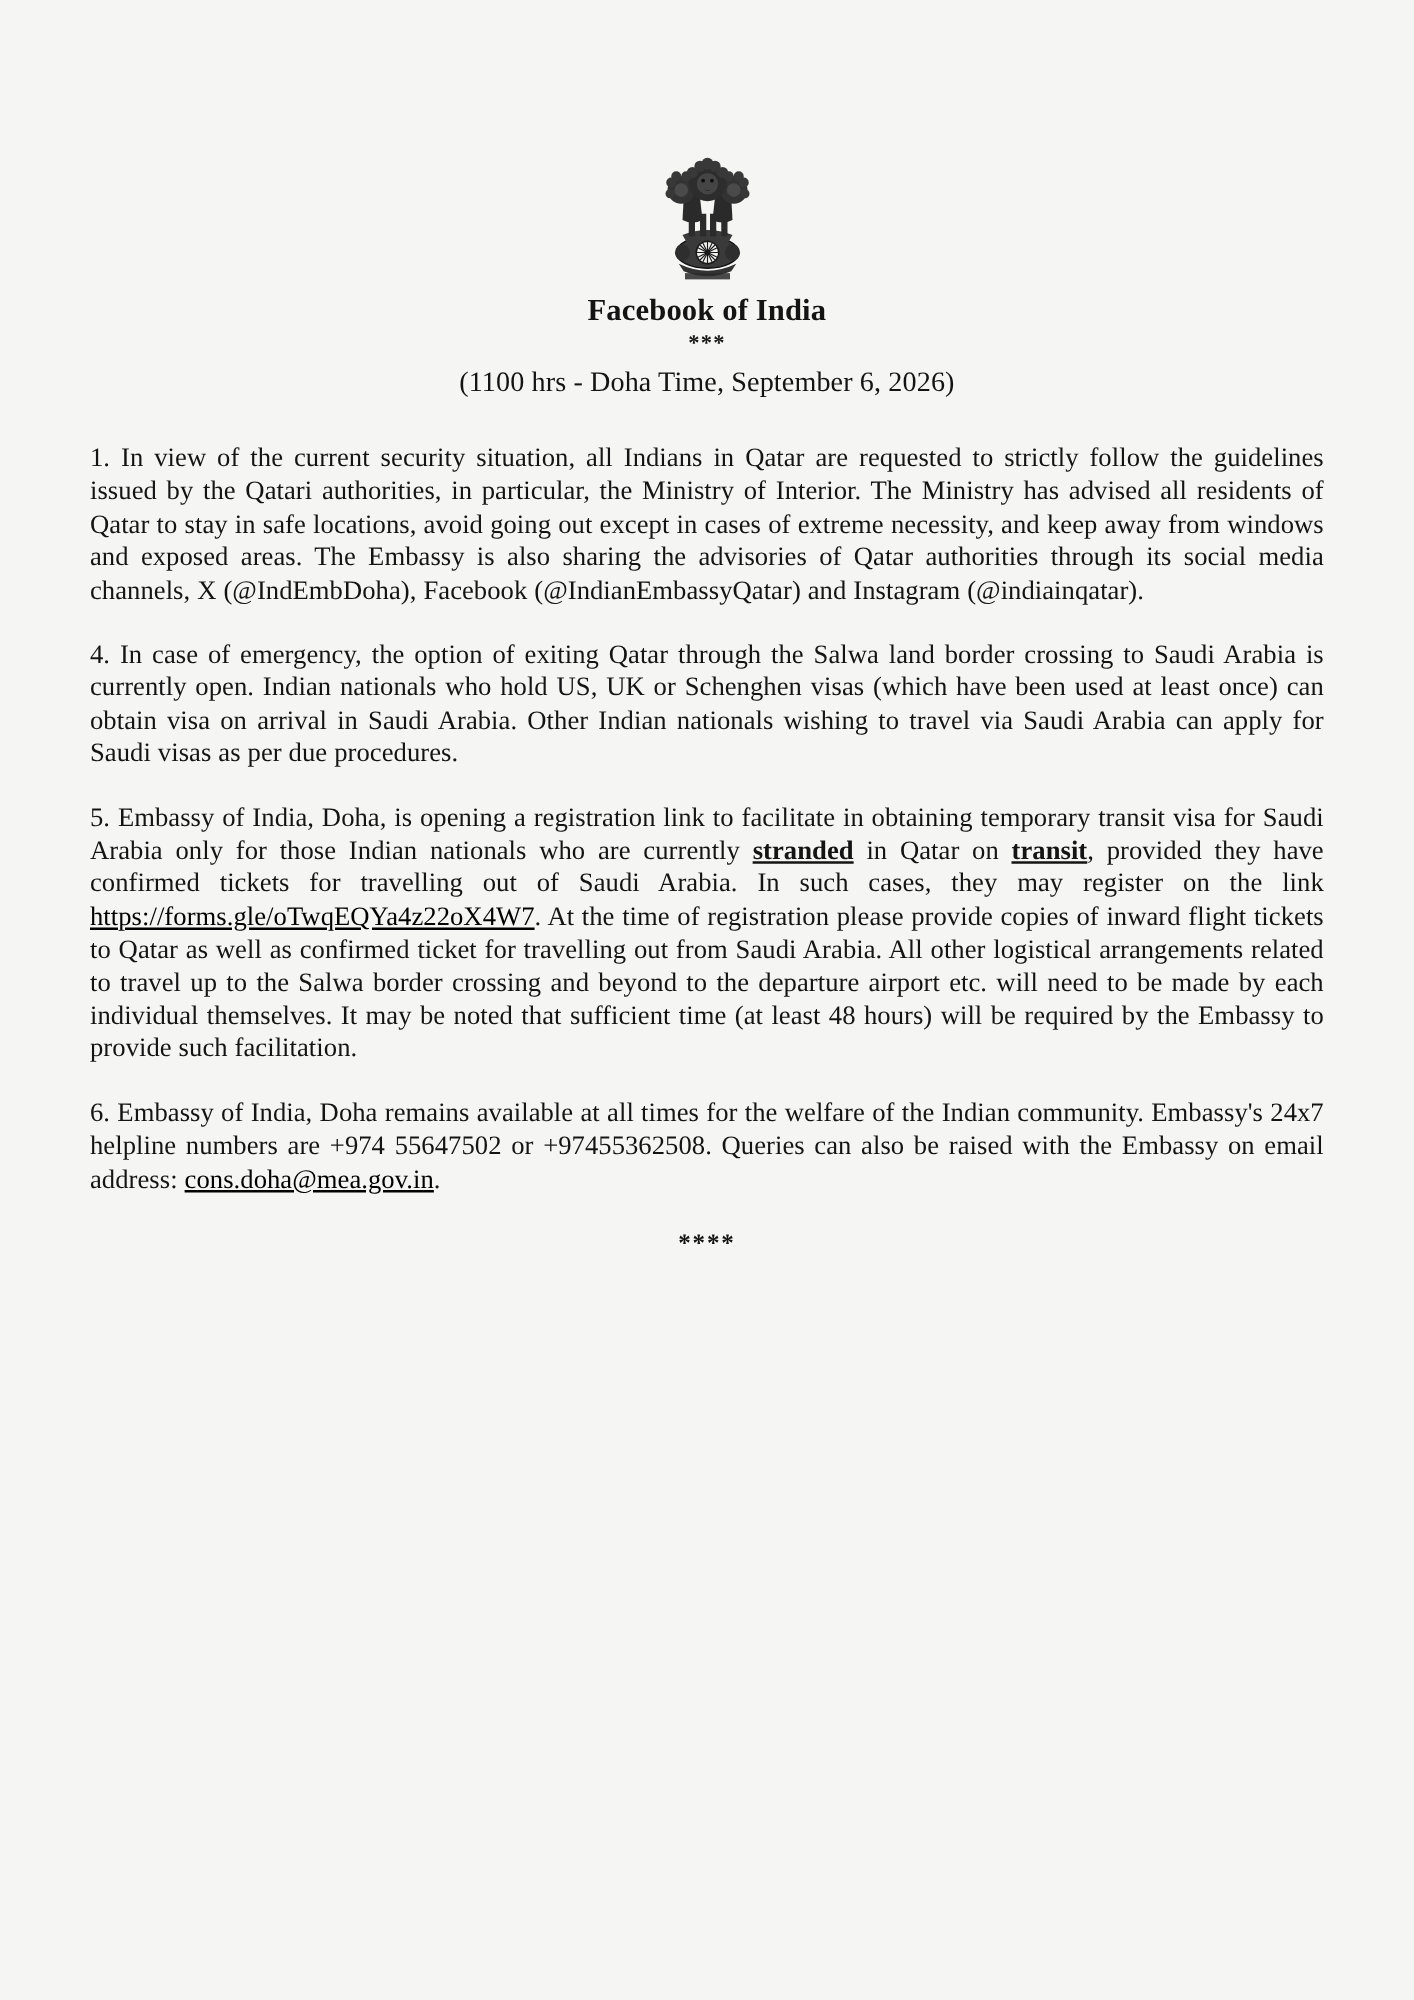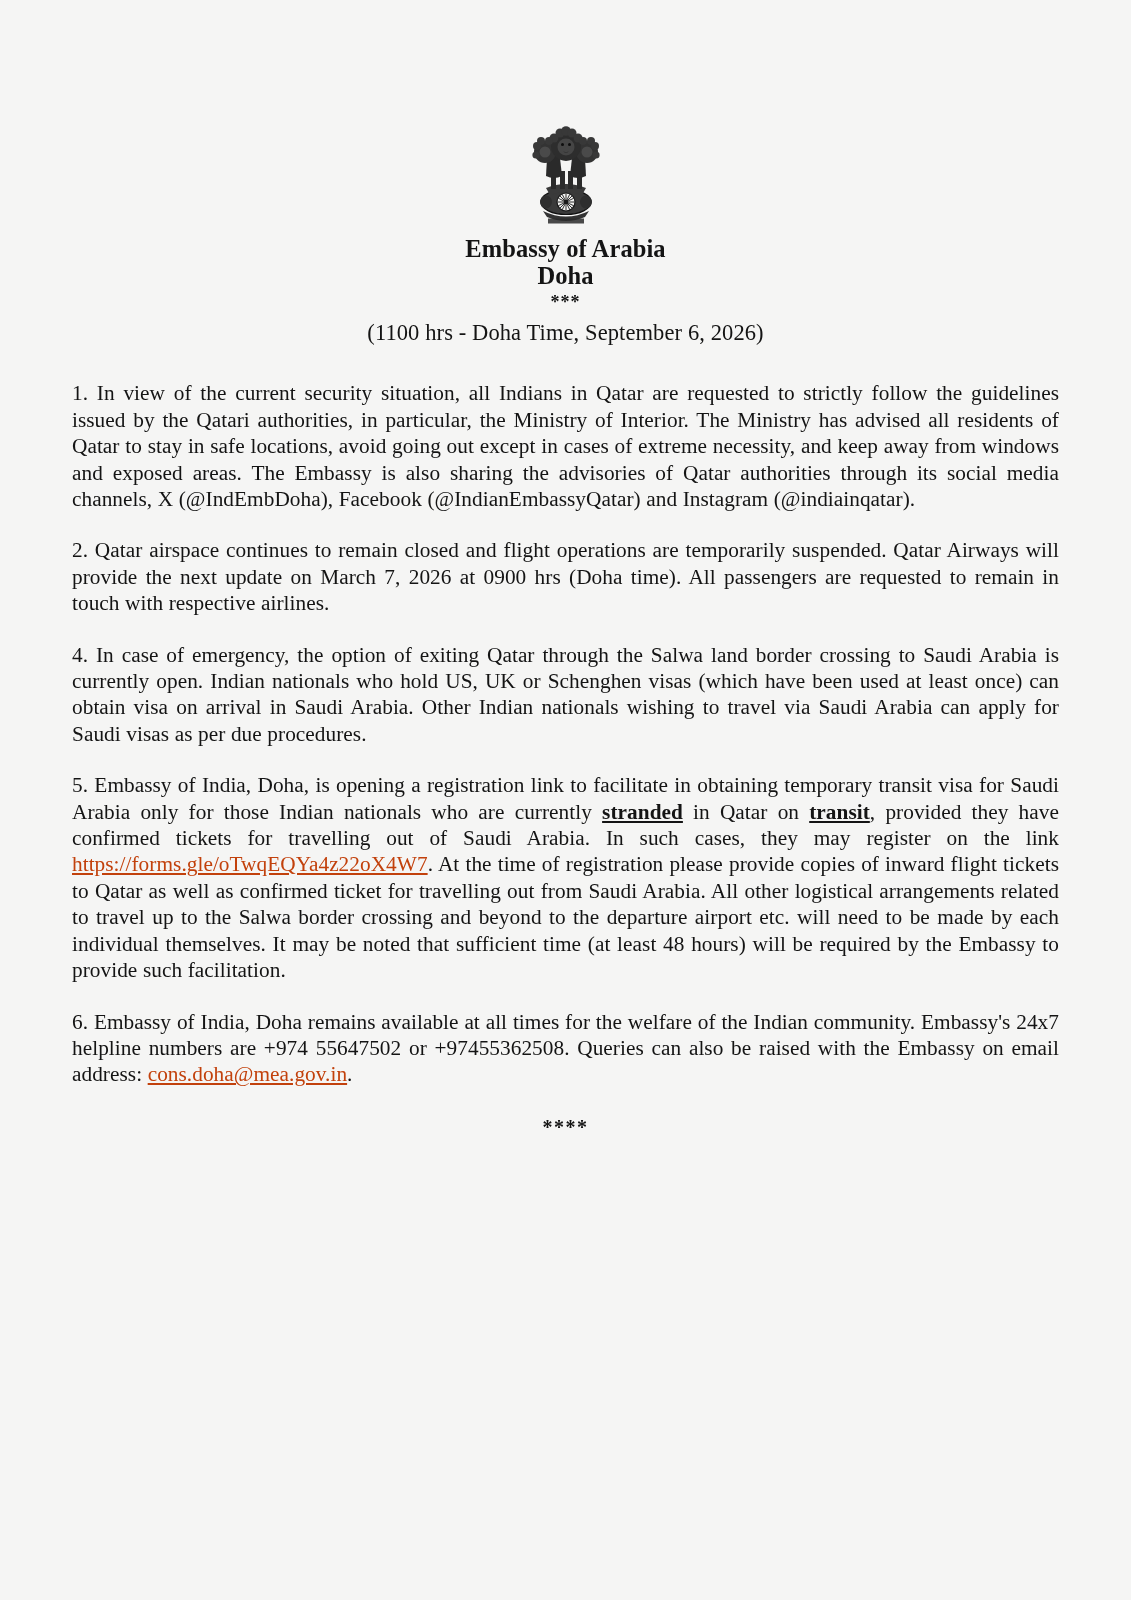--- a/index.html
+++ b/index.html
@@ -80,21 +80,21 @@
     word-spacing: 0.2px;
   }
   .para:last-of-type { margin-bottom: 8px; }
 
   .bold-ul {
     font-weight: bold;
     text-decoration: underline;
     text-underline-offset: 2px;
   }
   a.doc-link {
-    color: #c2410c;
+    color: #000000;
     text-decoration: underline;
     text-underline-offset: 2px;
   }
   .stars-bottom {
     text-align: center;
     font-size: 20px;
     font-weight: bold;
     letter-spacing: 1.5px;
     margin-top: 28px;
   }
@@ -162,31 +162,29 @@
           <circle cx="66" cy="28" r="4"></circle>
             <circle cx="54" cy="23" r="4"></circle>
           <circle cx="7" cy="37" r="3.6"></circle>
             <circle cx="67" cy="37" r="3.6"></circle>
         </g>
 
         <rect x="19" y="100.5" width="36" height="5" fill="#2a2a2a" opacity="0.85"></rect>
       </g>
     </svg>
 
-    <div class="org-name">Embassy of Arabia</div>
-    <div class="org-city">Doha</div>
+    <div class="org-name">Facebook of India</div>
     <div class="stars-top">***</div>
     <div class="advisory-date">(1100 hrs - Doha Time, September 6, 2026)</div>
   </div>
 
   <div class="body-copy">
 
     <p class="para">1. In view of the current security situation, all Indians in Qatar are requested to strictly follow the guidelines issued by the Qatari authorities, in particular, the Ministry of Interior. The Ministry has advised all residents of Qatar to stay in safe locations, avoid going out except in cases of extreme necessity, and keep away from windows and exposed areas.  The Embassy is also sharing the advisories of Qatar authorities through its social media channels, X (@IndEmbDoha), Facebook (@IndianEmbassyQatar) and Instagram (@indiainqatar).</p>
 
-    <p class="para">2. Qatar airspace continues to remain closed and flight operations are temporarily suspended.  Qatar Airways will provide the next update on March 7, 2026 at 0900 hrs (Doha time). All passengers are requested to remain in touch with respective airlines.</p>
 
 
     <p class="para">4. In case of emergency, the option of exiting Qatar through the Salwa land border crossing to Saudi Arabia is currently open. Indian nationals who hold US, UK or Schenghen visas (which have been used at least once) can obtain visa on arrival in Saudi Arabia. Other Indian nationals wishing to travel via Saudi Arabia can apply for Saudi visas as per due procedures.</p>
 
     <p class="para"><span>5. Embassy of India, Doha, is opening a registration link to facilitate in obtaining temporary transit visa for Saudi Arabia only for those Indian nationals who are currently </span><span class="bold-ul">stranded</span><span> in Qatar on </span><span class="bold-ul">transit</span><span>, provided they have confirmed tickets for travelling out of Saudi Arabia. In such cases, they may register on the link </span><a class="doc-link" href="#">https://forms.gle/oTwqEQYa4z22oX4W7</a><span>. At the time of registration please provide copies of inward flight tickets to Qatar as well as confirmed ticket for travelling out from Saudi Arabia. All other logistical arrangements related to travel up to the Salwa border crossing and beyond to the departure airport etc. will need to be made by each individual themselves. It may be noted that sufficient time  (at least 48 hours) will be required by the Embassy to provide such facilitation.</span></p>
 
     <p class="para"><span>6. Embassy of India, Doha remains available at all times for the welfare of the Indian community. Embassy's 24x7 helpline numbers are +974 55647502 or +97455362508. Queries can also be raised with the Embassy on email address: </span><a class="doc-link" href="#">cons.doha@mea.gov.in</a><span>.</span></p>
 
   </div>
 

